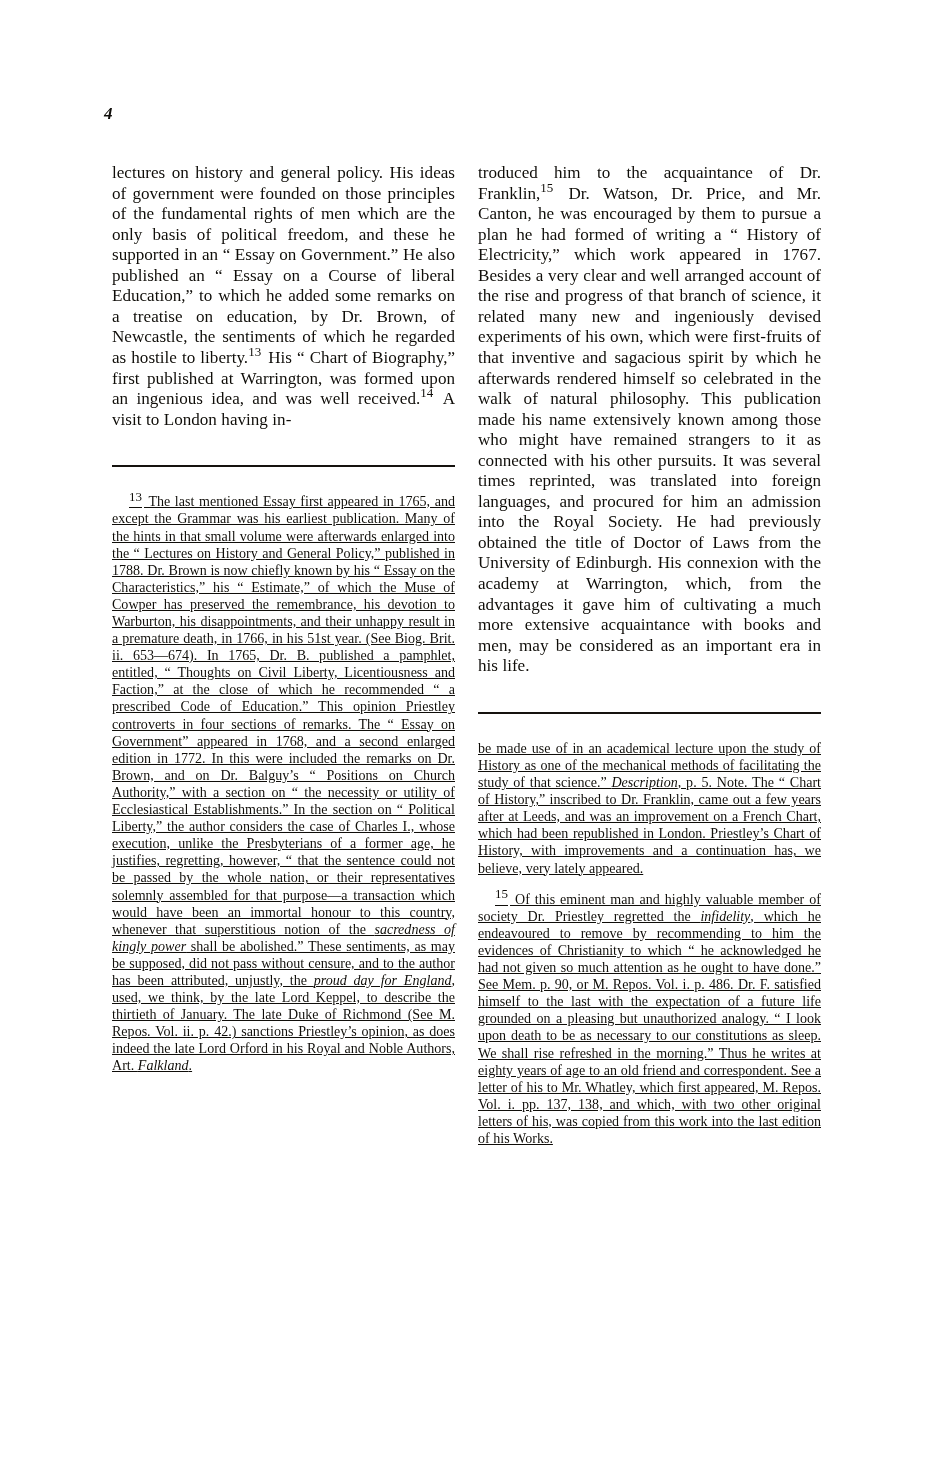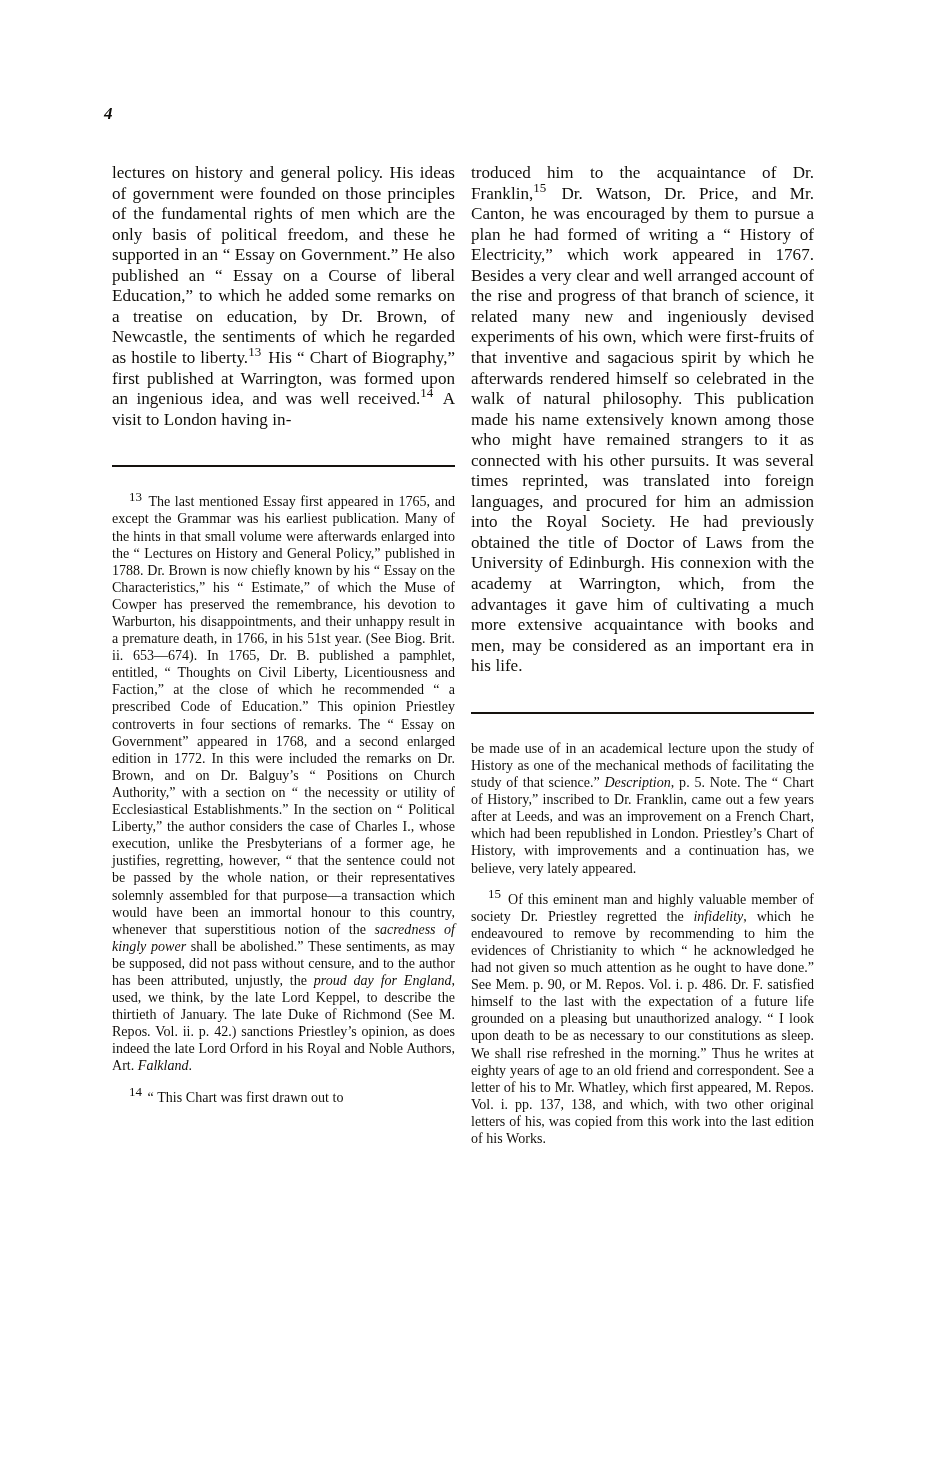--- a/index.html
+++ b/index.html
@@ -56,21 +56,21 @@
     white-space: nowrap;
   }
 
   
   .columns {
     position: absolute;
     left: 112px;
     top: 146px;
     width: 714px;
     display: flex;
-    gap: 16px;
+    gap: 23px;
   }
   .col {
     width: 343px;
     flex: none;
   }
 
   
   .body-text {
     font-size: 17.1px;
     line-height: 20.55px;
@@ -91,20 +91,21 @@
   .rule-gap-left  { height: 18px; }
   .rule-gap-left-after { height: 12px; }
 
   
   .footnote {
     font-size: 14.05px;
     line-height: 17.1px;
     text-align: justify;
     text-justify: inter-word;
     word-spacing: 0.1px;
+    text-decoration: underline;
   }
   .footnote + .footnote { margin-top: 12px; }
   .fn-indent { text-indent: 17px; }
   sup {
     font-size: 13px;
     vertical-align: super;
     line-height: 0;
     padding-right: 2px;
   }
   .it { font-style: italic; }
@@ -129,21 +130,20 @@
       <div class="col">
 
         <p class="body-text flush"><span>lectures on history and general policy. His ideas of government were founded on those principles of the fundamental rights of men which are the only basis of political freedom, and these he supported in an “ Essay on Government.” He also published an “ Essay on a Course of liberal Education,” to which he added some remarks on a treatise on education, by Dr. Brown, of Newcastle, the sentiments of which he regarded as hostile to liberty.</span><sup>13</sup><span> His “ Chart of Biography,” first published at Warrington, was formed upon an ingenious idea, and was well received.</span><sup>14</sup><span> A visit to London having in-</span></p>
 
         <div class="rule-gap-left"></div>
         <hr class="fn-rule">
         <div class="rule-gap-left-after"></div>
 
         <p class="footnote fn-indent"><sup>13</sup><span> The last mentioned Essay first appeared in 1765, and except the Grammar was his earliest publication. Many of the hints in that small volume were afterwards enlarged into the “ Lectures on History and General Policy,” published in 1788. Dr. Brown is now chiefly known by his “ Essay on the Characteristics,” his “ Estimate,” of which the Muse of Cowper has preserved the remembrance, his devotion to Warburton, his disappointments, and their unhappy result in a premature death, in 1766, in his 51st year. (See Biog. Brit. ii. 653—674). In 1765, Dr. B. published a pamphlet, entitled, “ Thoughts on Civil Liberty, Licentiousness and Faction,” at the close of which he recommended “ a prescribed Code of Education.” This opinion Priestley controverts in four sections of remarks. The “ Essay on Government” appeared in 1768, and a second enlarged edition in 1772. In this were included the remarks on Dr. Brown, and on Dr. Balguy’s “ Positions on Church Authority,” with a section on “ the necessity or utility of Ecclesiastical Establishments.” In the section on “ Political Liberty,” the author considers the case of Charles I., whose execution, unlike the Presbyterians of a former age, he justifies, regretting, however, “ that the sentence could not be passed by the whole nation, or their representatives solemnly assembled for that purpose—a transaction which would have been an immortal honour to this country, whenever that superstitious notion of the </span><span class="it">sacredness of kingly power</span><span> shall be abolished.” These sentiments, as may be supposed, did not pass without censure, and to the author has been attributed, unjustly, the </span><span class="it">proud day for England</span><span>, used, we think, by the late Lord Keppel, to describe the thirtieth of January. The late Duke of Richmond (See M. Repos. Vol. ii. p. 42.) sanctions Priestley’s opinion, as does indeed the late Lord Orford in his Royal and Noble Authors, Art. </span><span class="it">Falkland</span><span>.</span></p>
 
-        <p class="footnote fn-indent"><sup>14</sup><span> “ This Chart was first drawn out to</span></p>
 
       </div>
 
       <div class="col">
 
         <p class="body-text flush"><span>troduced him to the acquaintance of Dr. Franklin,</span><sup>15</sup><span> Dr. Watson, Dr. Price, and Mr. Canton, he was encouraged by them to pursue a plan he had formed of writing a “ History of Electricity,” which work appeared in 1767. Besides a very clear and well arranged account of the rise and progress of that branch of science, it related many new and ingeniously devised experiments of his own, which were first-fruits of that inventive and sagacious spirit by which he afterwards rendered himself so celebrated in the walk of natural philosophy. This publication made his name extensively known among those who might have remained strangers to it as connected with his other pursuits. It was several times reprinted, was translated into foreign languages, and procured for him an admission into the Royal Society. He had previously obtained the title of Doctor of Laws from the University of Edinburgh. His connexion with the academy at Warrington, which, from the advantages it gave him of cultivating a much more extensive acquaintance with books and men, may be considered as an important era in his life.</span></p>
 
         <div class="rule-gap-left"></div>
         <hr class="fn-rule">
         <div class="rule-gap-left-after"></div>

